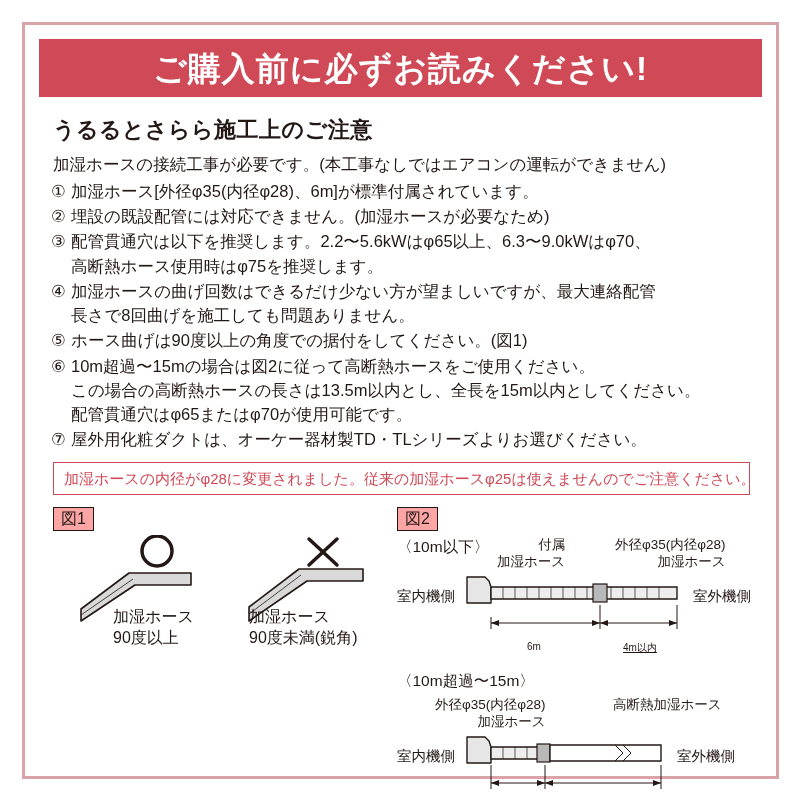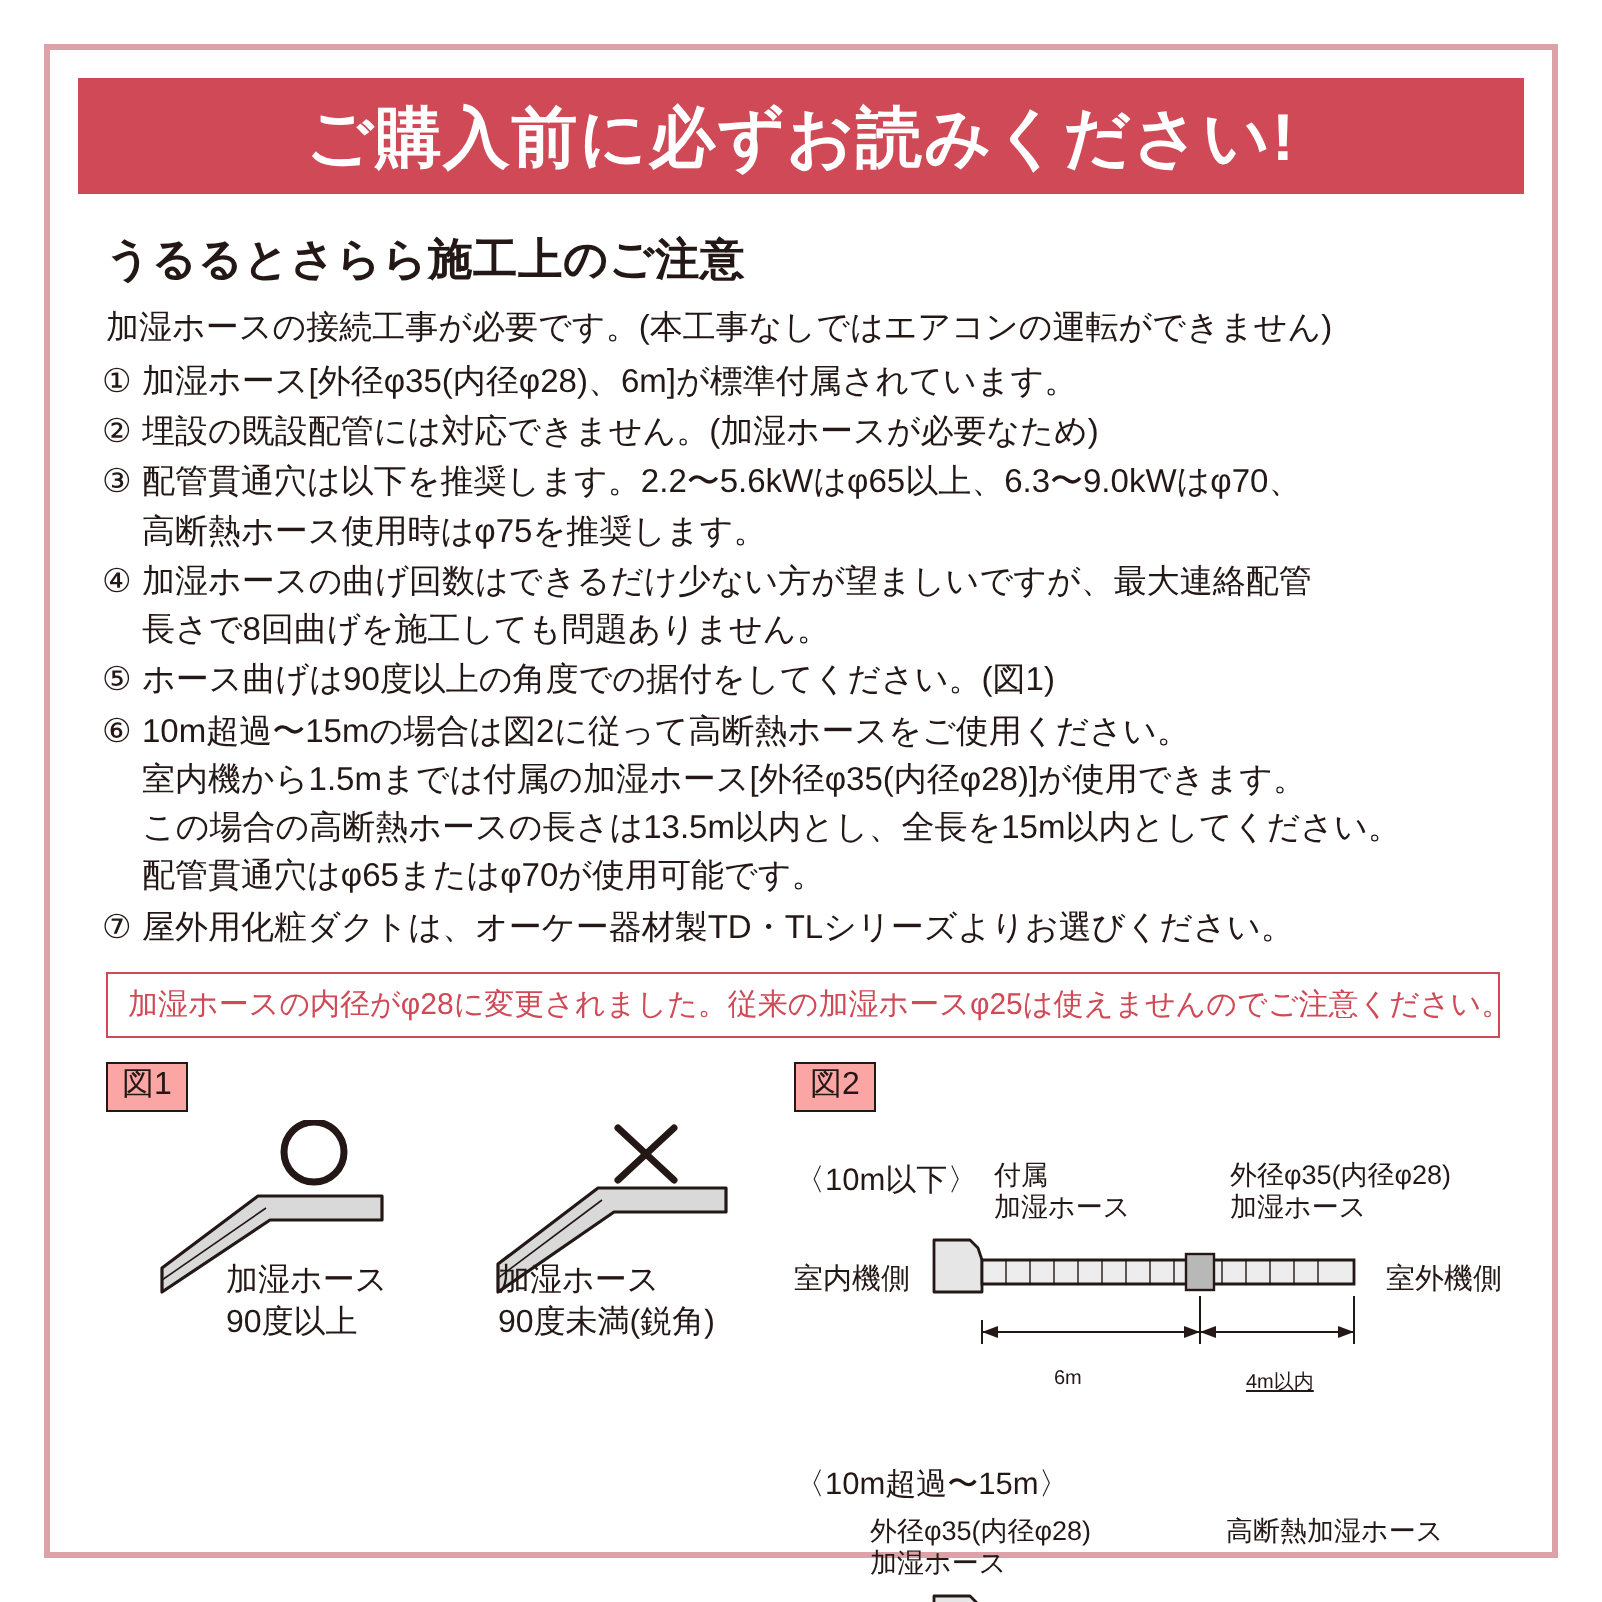--- a/index.html
+++ b/index.html
@@ -133,27 +133,28 @@
   
   .fig2 {
     position: absolute;
     left: 346px;
     top: 0;
     width: 368px;
   }
   .fig2-block { position: relative; }
   .f2-head {
     font-size: 15.5px;
-    margin-top: 24px;
+    margin-top: 6px;
   }
   .lbl {
     position: absolute;
     font-size: 13.5px;
     line-height: 1.25;
     white-space: nowrap;
+    text-align: right;
   }
   .side-lbl {
     position: absolute;
     font-size: 14.5px;
     white-space: nowrap;
   }
   .dim {
     position: absolute;
     font-size: 10px;
     white-space: nowrap;
@@ -212,21 +213,20 @@
           <div class="item-num">⑤</div>
           <div class="item-lines">
             <span class="item-line">ホース曲げは90度以上の角度での据付をしてください。(図1)</span>
           </div>
         </div>
 
         <div class="item">
           <div class="item-num">⑥</div>
           <div class="item-lines">
             <span class="item-line">10m超過〜15mの場合は図2に従って高断熱ホースをご使用ください。</span>
-            <span class="item-line">室内機から1.5mまでは付属の加湿ホース[外径φ35(内径φ28)]が使用できます。</span>
             <span class="item-line">この場合の高断熱ホースの長さは13.5m以内とし、全長を15m以内としてください。</span>
             <span class="item-line">配管貫通穴はφ65またはφ70が使用可能です。</span>
           </div>
         </div>
 
         <div class="item">
           <div class="item-num">⑦</div>
           <div class="item-lines">
             <span class="item-line">屋外用化粧ダクトは、オーケー器材製TD・TLシリーズよりお選びください。</span>
           </div>

